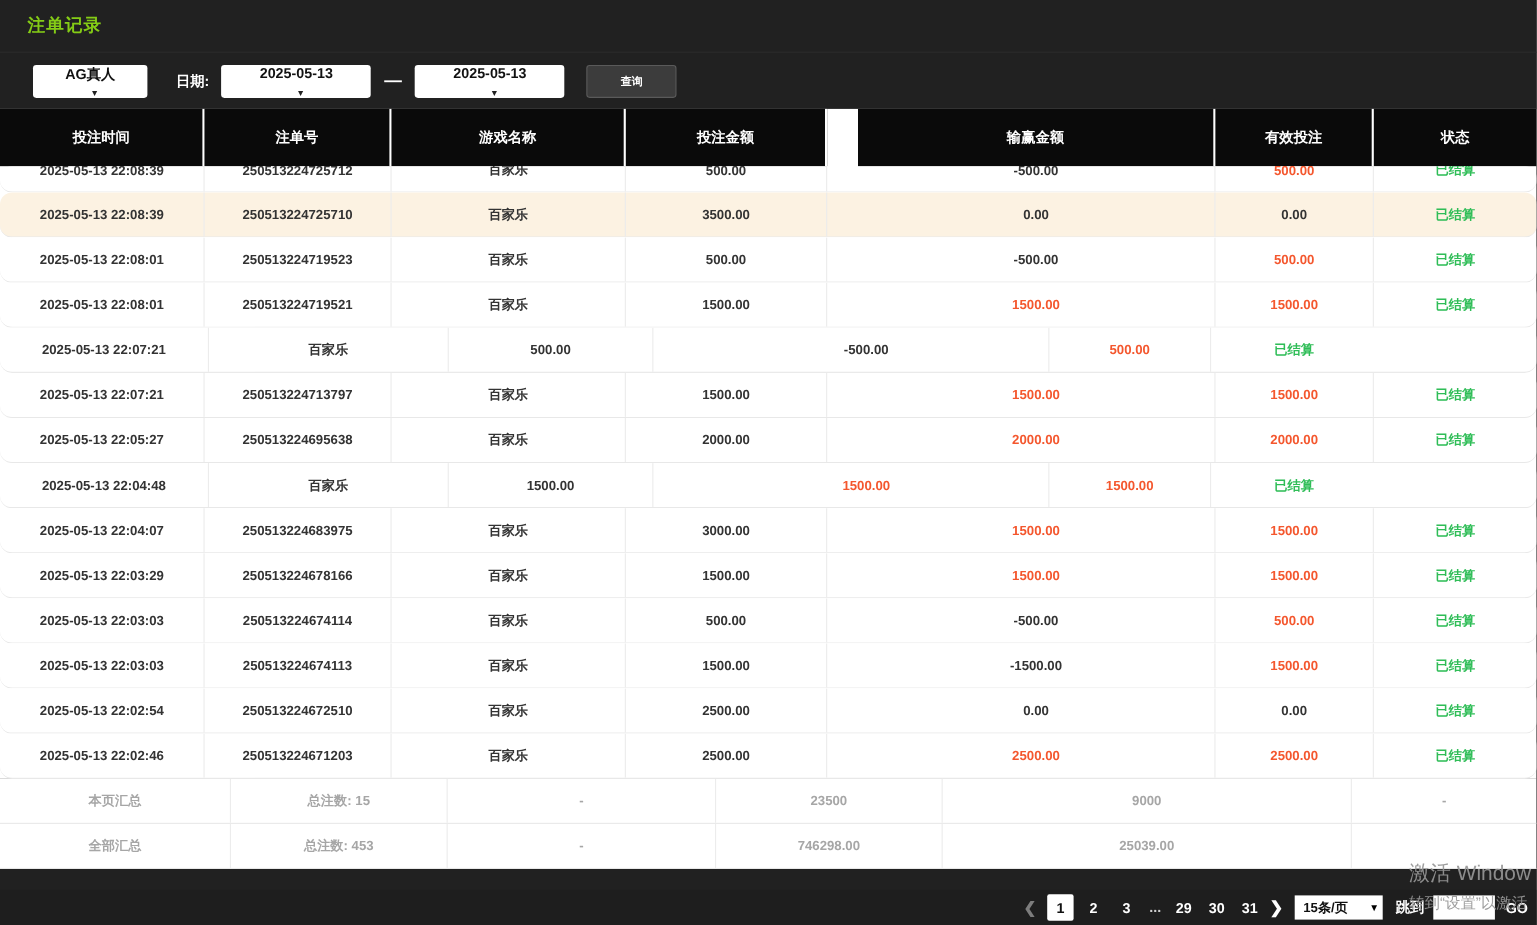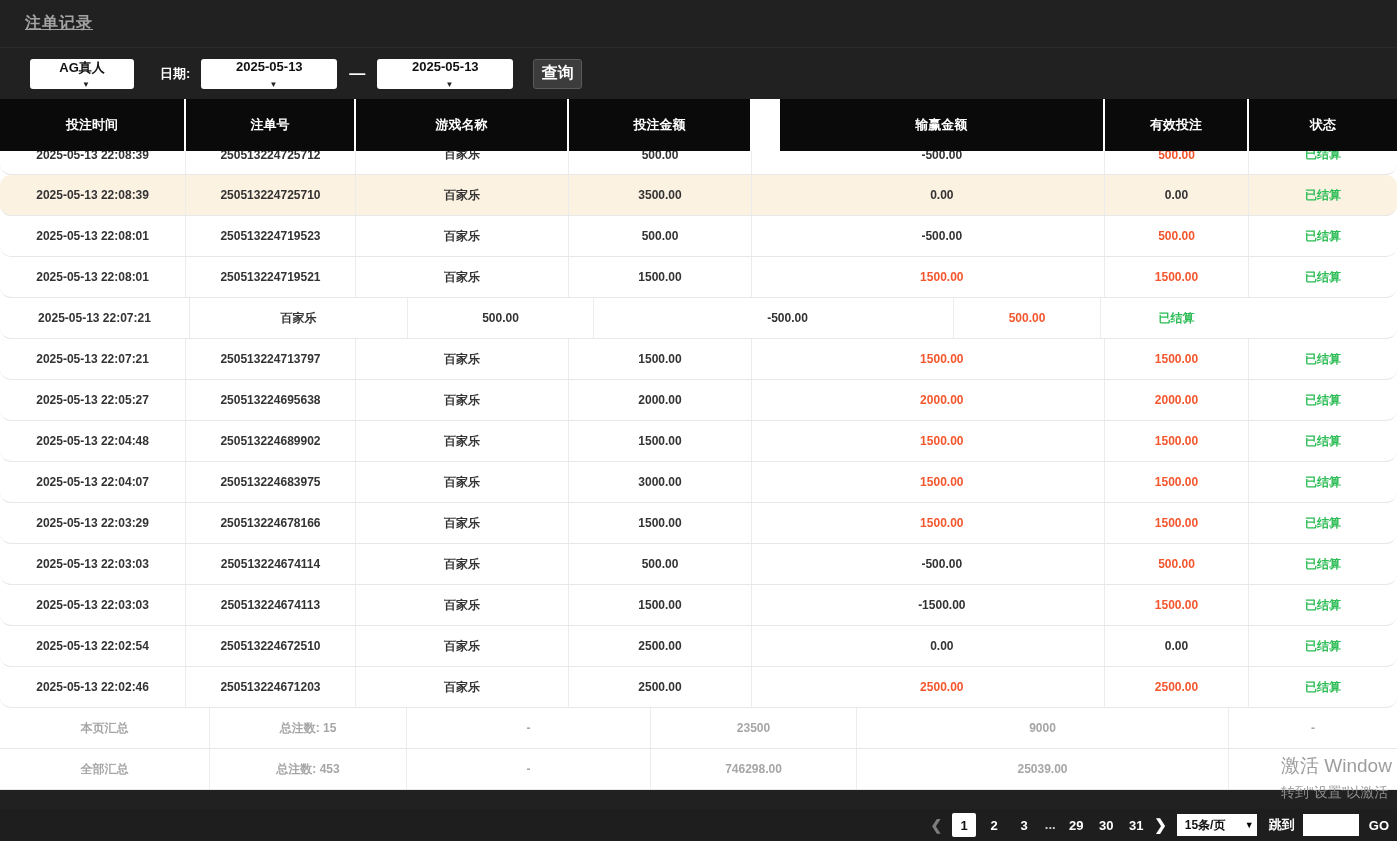--- a/index.html
+++ b/index.html
@@ -2,33 +2,33 @@
 <html style="--red: #f4572e; --green: #2fbd57; --hl: #fcf2e2;"><head>
 <meta charset="utf-8">
 <style>
   * { margin:0; padding:0; box-sizing:border-box; }
   html,body { width:1397px; height:841px; overflow:hidden; }
   body { font-family:"Liberation Sans", sans-serif; background:#212121; }
   .page { position:relative; width:1397px; height:841px; background:#212121; overflow:hidden; }
 
   
   .titlebar { height:48px; display:flex; align-items:center; padding-left:25px; border-bottom:1px solid #2b2b2b; }
-  .titlebar .ttl { color:#a3a3a3; font-size:16px; font-weight:700; letter-spacing:1px;text-decoration:underline; }
+  .titlebar .ttl { color:#84cc16; font-size:16px; font-weight:700; letter-spacing:1px; }
 
   
   .filterbar { height:51px; display:flex; align-items:center; padding-left:30px; }
   .select { background:#fff; border-radius:3px; height:30px; display:flex; align-items:center;
             justify-content:space-between; padding:0 10px; font-weight:700; font-size:13px; color:#111; cursor:pointer;flex-direction:column; }
   .select .caret { font-size:8px; color:#222; margin-left:8px; }
   .game-select { width:104px; }
   .date-select { width:136px; }
   .flabel { color:#fff; font-size:13px; font-weight:700; margin-left:26px; margin-right:11px; }
   .dash { color:#fff; font-weight:700; margin:0 12px; }
-  .query-btn { margin-left:20px; width:49px; height:30px; background:#3c3c3c; color:#fff;
-               border:1px solid #5a5a5a; border-radius:3px; font-size:16px; font-weight:700;
+  .query-btn { margin-left:20px; width:82px; height:30px; background:#3c3c3c; color:#fff;
+               border:1px solid #5a5a5a; border-radius:3px; font-size:10px; font-weight:700;
                font-family:"Liberation Sans", sans-serif; cursor:pointer; }
 
   
   .thead { display:flex; height:52px; background:#fff; }
   .hcell { background:#0a0a0a; color:#fff; font-size:13px; font-weight:700;
            display:flex; align-items:center; justify-content:center; border-right:2px solid #fff; }
   .hcell:last-child { border-right:none; }
 
   .c0{width:190px;} .c1{width:173px;} .c2{width:218px;} .c3{width:186px;}
   .c4{width:332px;margin-left:28px;} .c5{width:147px;} .c6{width:151px;}
@@ -64,21 +64,21 @@
   .pg.ellipsis { color:#cfcfcf; align-items:flex-end; padding-bottom:5px; min-width:16px; cursor:default; }
   .psel { width:80px; height:22px; background:#fff; display:flex; align-items:center; justify-content:space-between;
           padding:0 3px 0 8px; font-size:12px; font-weight:700; color:#111; cursor:pointer; }
   .psel .ptri { font-size:9px; color:#000; }
   .pjump { color:#fff; font-size:13px; font-weight:700; margin-left:12px; }
   .pinput { width:56px; height:22px; border:none; background:#fff; margin-left:8px; outline:none;
             font-family:"Liberation Sans", sans-serif; font-size:12px; padding:0 4px; }
   .pgo { color:#fff; font-size:13px; font-weight:800; margin-left:10px; cursor:pointer; }
 
   
-  .watermark { position:absolute; left:1281px; top:753px; color:rgba(150,150,150,0.92); z-index:10; pointer-events:none; }
+  .watermark { position:absolute; left:1281px; top:781px; color:rgba(150,150,150,0.92); z-index:10; pointer-events:none; }
   .wm1 { font-size:19px; }
   .wm2 { font-size:14px; margin-top:5px; }
 </style>
 </head>
 <body>
 
 <div class="page">
 
   <div class="titlebar">
     <span class="ttl">注单记录</span>
@@ -169,21 +169,20 @@
         <div class="cell c0">2025-05-13 22:05:27</div>
         <div class="cell c1">250513224695638</div>
         <div class="cell c2">百家乐</div>
         <div class="cell c3">2000.00</div>
         <div class="cell c4 red">2000.00</div>
         <div class="cell c5 red">2000.00</div>
         <div class="cell c6 green">已结算</div>
       </div>
       <div class="row">
         <div class="cell c0">2025-05-13 22:04:48</div>
-        <div class="cell c1">250513224689902</div>
         <div class="cell c2">百家乐</div>
         <div class="cell c3">1500.00</div>
         <div class="cell c4 red">1500.00</div>
         <div class="cell c5 red">1500.00</div>
         <div class="cell c6 green">已结算</div>
       </div>
       <div class="row">
         <div class="cell c0">2025-05-13 22:04:07</div>
         <div class="cell c1">250513224683975</div>
         <div class="cell c2">百家乐</div>

